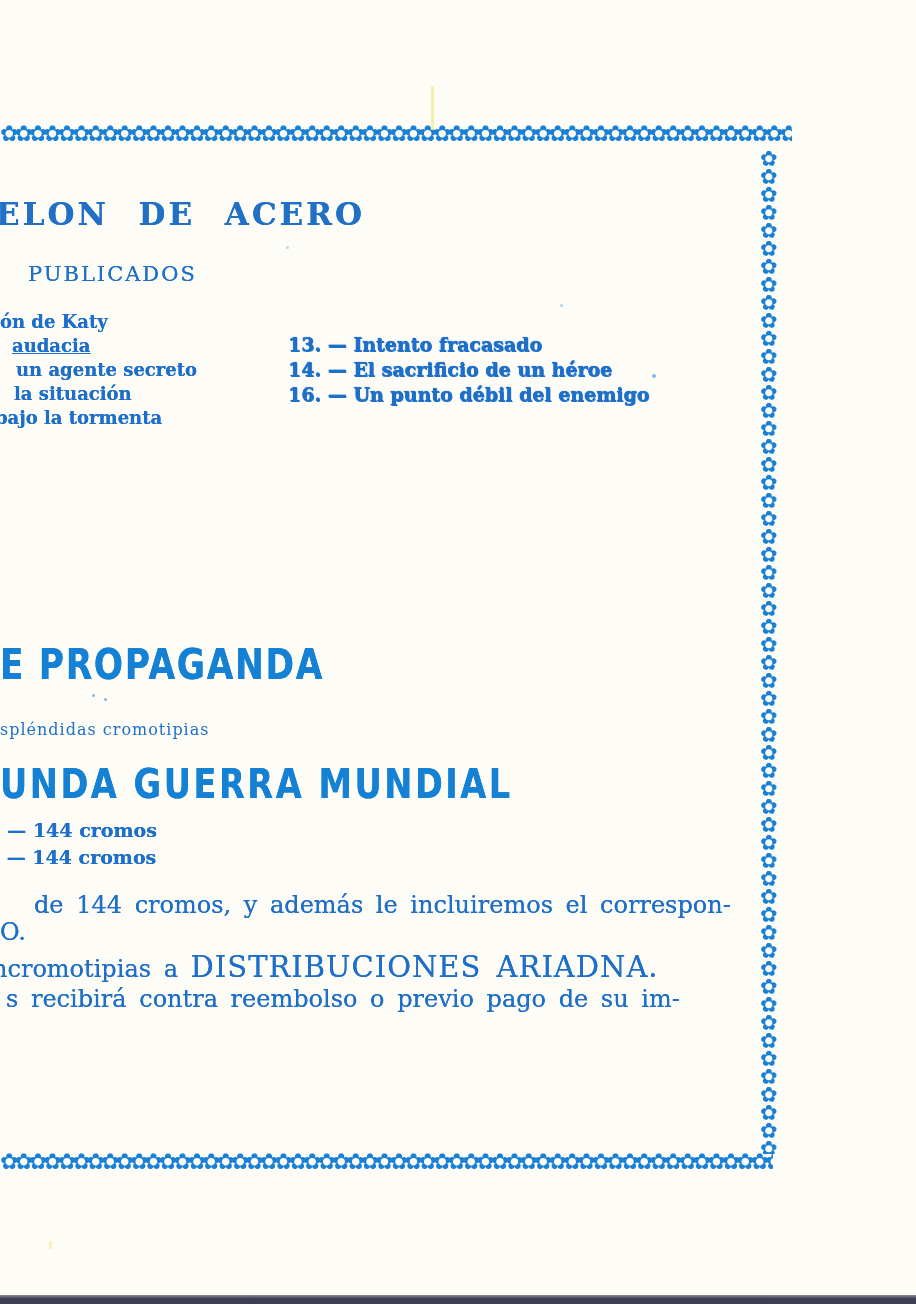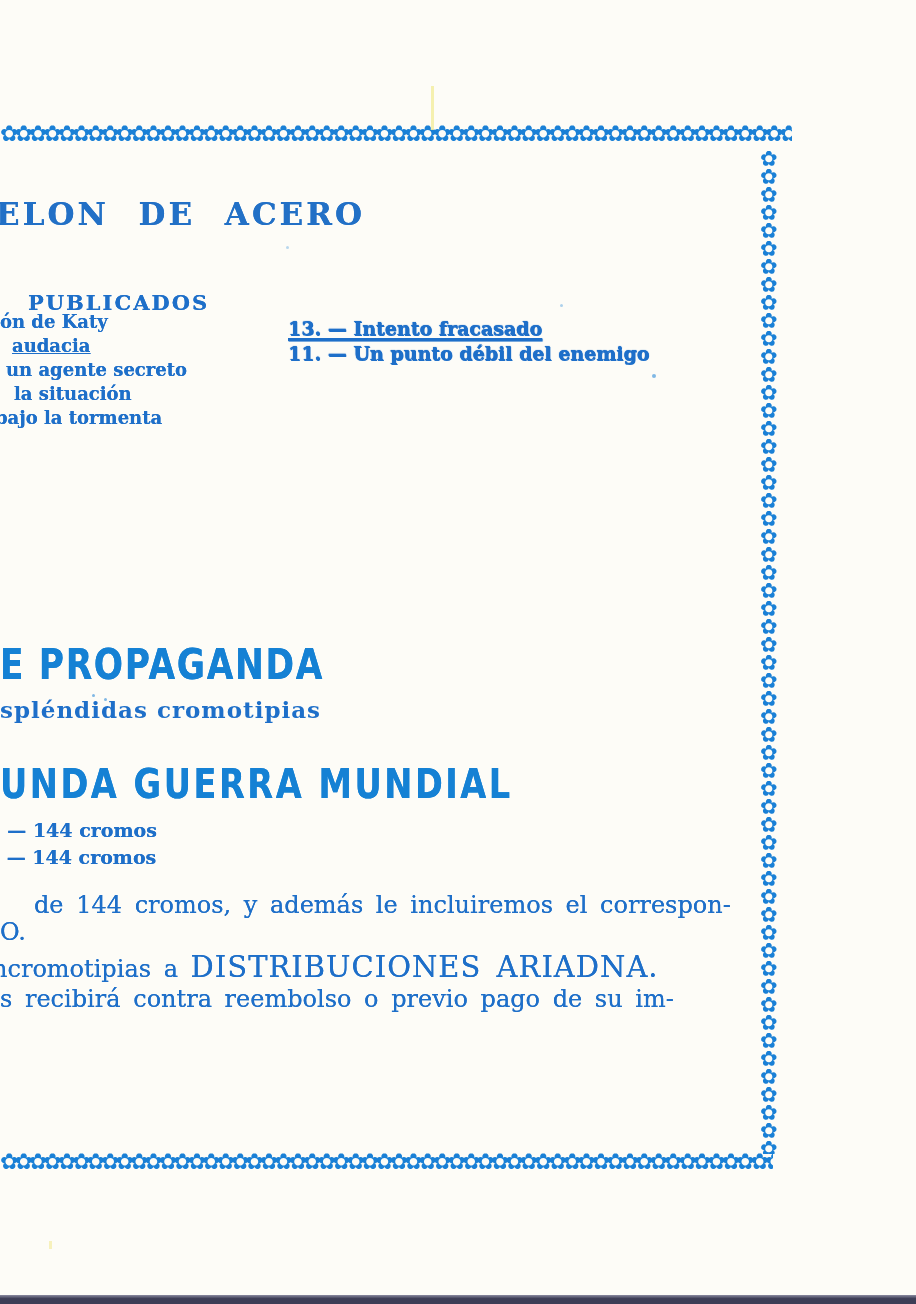--- a/index.html
+++ b/index.html
@@ -40,67 +40,66 @@
   
   .title{
     left:-4px;top:196px;
     font-weight:700;font-size:31px;
     letter-spacing:3px;word-spacing:16px;
     color:#2270c6;
     text-shadow:0 0 .5px currentColor;
   }
   .pub-heading{
     left:28px;top:262px;
-    font-weight:700;font-size:21px;letter-spacing:2px;
+    font-weight:400;font-size:21px;letter-spacing:2px;
     text-shadow:0 0 .5px currentColor;
-    margin-top:28px;
   }
 
   
   .left-list{left:0;top:310px;font-weight:700;font-size:18px;line-height:24px;}
   .left-list .li{white-space:nowrap;text-shadow:0 0 .5px currentColor;}
   .left-list .li:nth-child(2){margin-left:12px;text-decoration:underline;}
-  .left-list .li:nth-child(3){margin-left:6px;}
+  .left-list .li:nth-child(3){margin-left:16px;}
   .left-list .li:nth-child(4){margin-left:14px;}
   .left-list .li:nth-child(5){margin-left:-5px;}
 
   .right-list{left:288px;top:316px;font-weight:700;font-size:19px;line-height:25px;}
   .right-list .li{white-space:nowrap;}
   .smudge{text-shadow:0 0 1px currentColor,.6px .6px 0 currentColor;}
-  .usmudge{text-decoration:underline;text-decoration-thickness:3px;text-underline-offset:3px;}
+  .usmudge{text-decoration-thickness:3px;text-underline-offset:3px;margin-top:16px;}
 
   
   .promo-heading{
     left:0;top:640px;
     font-family:"DejaVu Sans","Liberation Sans",sans-serif;
     font-weight:800;font-size:42px;letter-spacing:2px;
     color:#1581d4;
     transform:scaleX(.82);transform-origin:left top;
     text-shadow:0 0 .6px currentColor;
     white-space:nowrap;
   }
-  .promo-sub{left:0;top:696px;font-size:23px;letter-spacing:1px;white-space:nowrap;font-weight:bold;}
+  .promo-sub{left:0;top:720px;font-size:16px;letter-spacing:1px;white-space:nowrap;}
   .promo-heading2{
     left:0;top:761px;
     font-family:"DejaVu Sans","Liberation Sans",sans-serif;
     font-weight:800;font-size:40px;letter-spacing:3px;
     color:#1581d4;
     transform:scaleX(.84);transform-origin:left top;
     text-shadow:0 0 .6px currentColor;
     white-space:nowrap;
   }
   .series{left:-12px;top:817px;font-weight:700;font-size:19px;line-height:27px;}
   .series .li{white-space:nowrap;text-shadow:0 0 .5px currentColor;}
 
   
   .para-line{font-size:24px;word-spacing:5px;white-space:nowrap;text-shadow:0 0 .4px currentColor;}
   .para-l1{left:0;top:891px;padding-left:34px;}
   .para-l2{left:0;top:918px;}
   .para-l3{left:0;top:950px;}
-  .para-l4{left:0;top:985px;}
+  .para-l4{left:0;top:985px;padding-left:6px;}
   .cut{display:inline-block;margin-left:-8px;}
   .emphasis{font-size:29px;letter-spacing:1px;}
 
   
   .yellow-line{left:431px;top:86px;width:3px;height:44px;background:var(--ymark);opacity:.85;}
   .yellow-tick{left:49px;top:1241px;width:3px;height:8px;background:var(--ymark);opacity:.7;}
   .scan-edge{left:0;top:1295px;width:916px;height:9px;background:linear-gradient(#8b8ba0,var(--edge) 40%,var(--edge));}
   .speckle{width:4px;height:4px;border-radius:50%;background:var(--border);opacity:.55;}
 </style>
 </head>
@@ -116,21 +115,22 @@
 <div class="abs left-list">
   <div class="li">ón de Katy</div>
   <div class="li">audacia</div>
   <div class="li">un agente secreto</div>
   <div class="li">la situación</div>
   <div class="li">bajo la tormenta</div>
 </div>
 
 <div class="abs right-list">
   <div class="li smudge usmudge">13. — Intento fracasado</div>
-  <div class="li smudge">11. — Un punto débil del enemigo</div>
+  <div class="li smudge">14. — El sacrificio de un héroe</div>
+  <div class="li smudge">16. — Un punto débil del enemigo</div>
 </div>
 
 <div class="abs promo-heading">E PROPAGANDA</div>
 <div class="abs promo-sub">spléndidas cromotipias</div>
 <div class="abs promo-heading2">UNDA GUERRA MUNDIAL</div>
 <div class="abs series">
   <div class="li">o — 144 cromos</div>
   <div class="li">e — 144 cromos</div>
 </div>
 

